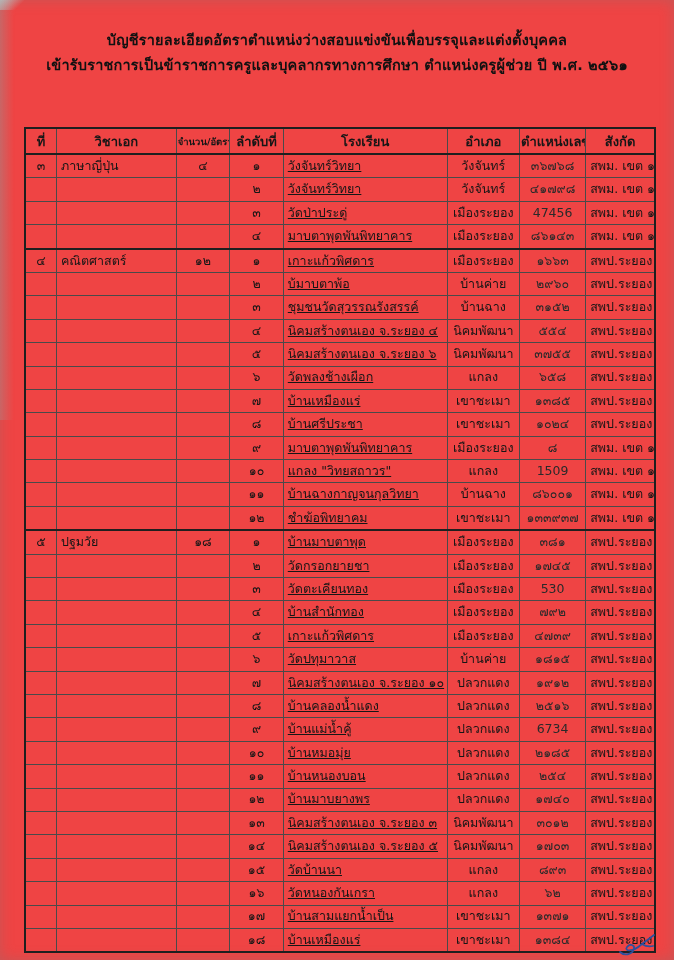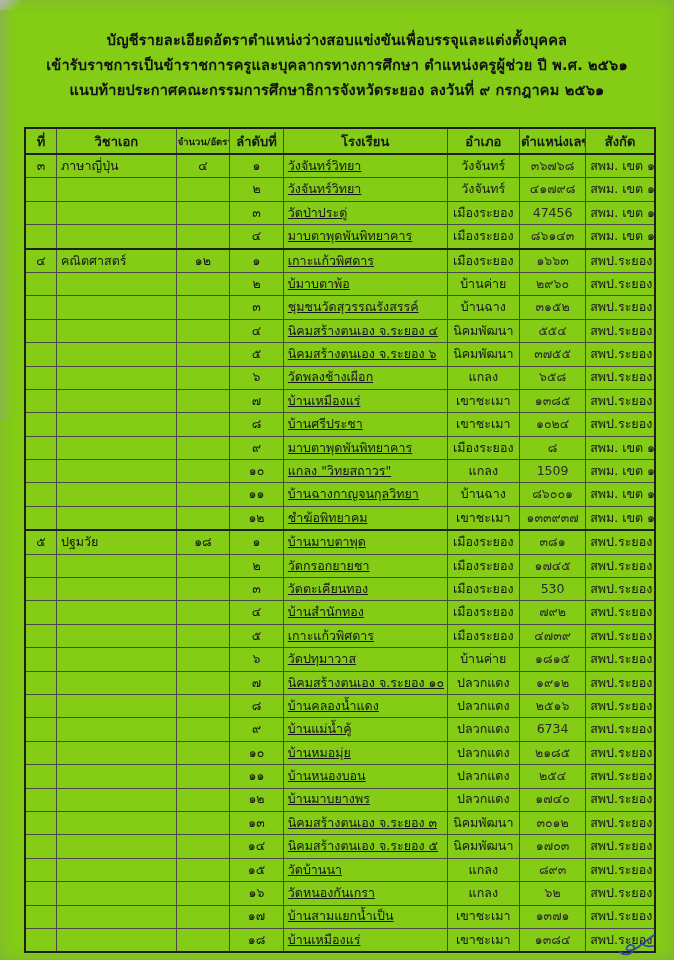--- a/index.html
+++ b/index.html
@@ -5,21 +5,21 @@
   html,body{margin:0;padding:0;}
   body{
     width:674px;height:960px;
     background:#e8e8e6;
     font-family:"DejaVu Sans","Liberation Sans",sans-serif;
     position:relative;
     overflow:hidden;
   }
   .page{
     position:absolute;inset:0;
-    background:#84cc16;
+    background:#ef4444;
     box-shadow:inset 0 0 14px rgba(120,120,120,.35);
   }
   .scan-corner{
     position:absolute;top:0;left:0;width:26px;height:10px;
     background:linear-gradient(135deg,#bdbdbd 0%,rgba(255,255,255,0) 70%);
   }
   .scan-left{
     position:absolute;top:0;left:0;width:14px;height:420px;
     background:linear-gradient(90deg,rgba(160,160,160,.30),rgba(255,255,255,0));
   }
@@ -76,21 +76,20 @@
 </head>
 <body>
 
 <div class="page">
   <div class="scan-corner"></div>
   <div class="scan-left"></div>
 
   <div class="title-block">
     <div class="title-line">บัญชีรายละเอียดอัตราตำแหน่งว่างสอบแข่งขันเพื่อบรรจุและแต่งตั้งบุคคล</div>
     <div class="title-line">เข้ารับราชการเป็นข้าราชการครูและบุคลากรทางการศึกษา ตำแหน่งครูผู้ช่วย  ปี พ.ศ. ๒๕๖๑</div>
-    <div class="title-line">แนบท้ายประกาศคณะกรรมการศึกษาธิการจังหวัดระยอง  ลงวันที่ ๙ กรกฎาคม ๒๕๖๑</div>
   </div>
 
   <table class="main">
     <colgroup>
       <col class="c-no">
         <col class="c-major">
         <col class="c-count">
         <col class="c-order">
       <col class="c-school">
         <col class="c-district">

